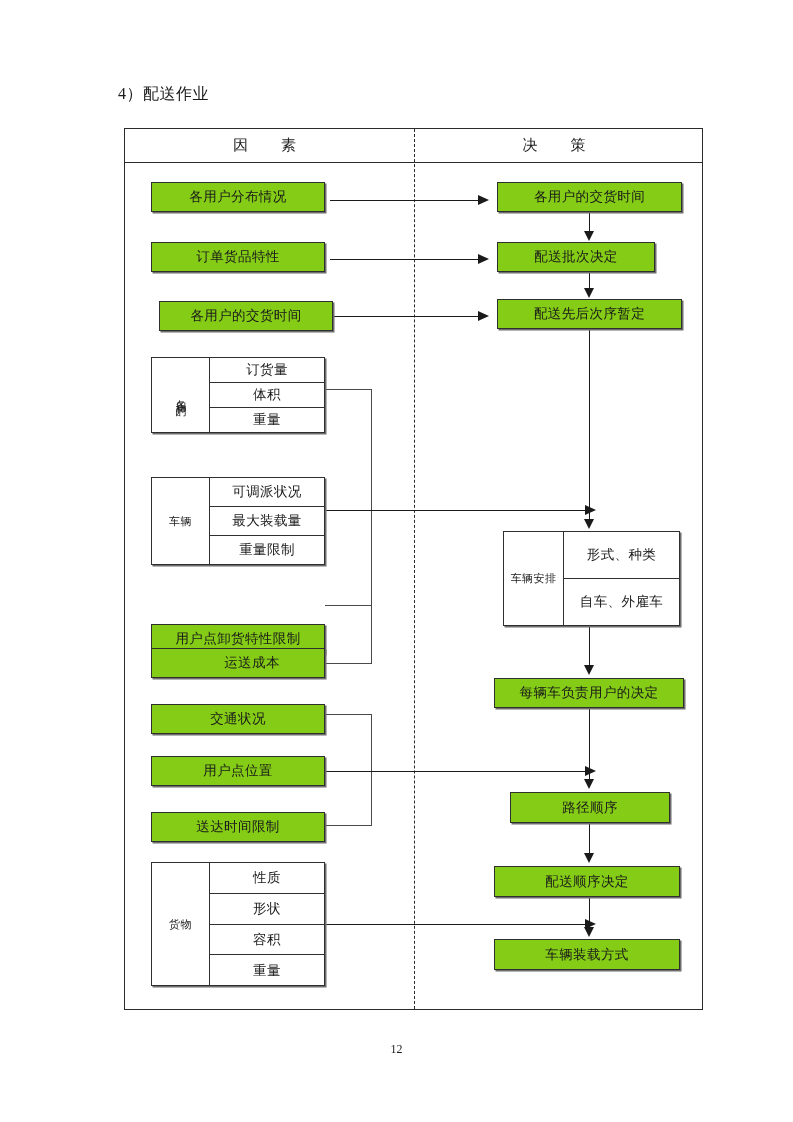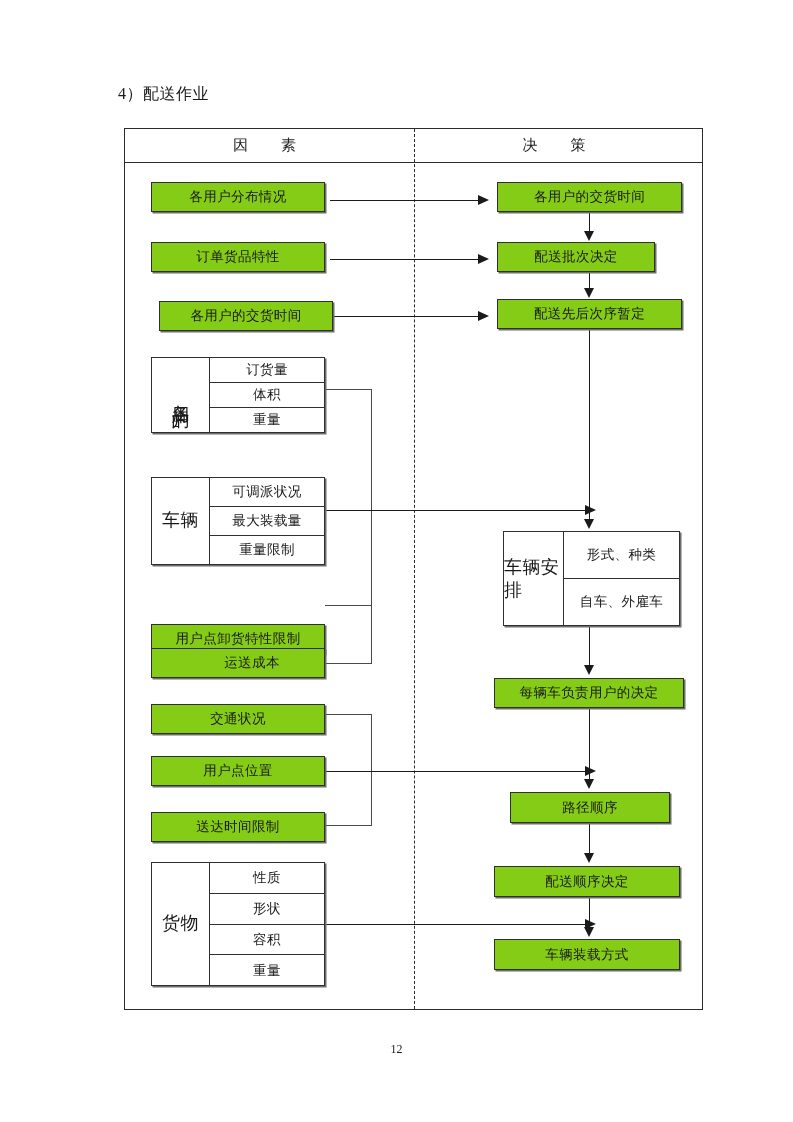--- a/index.html
+++ b/index.html
@@ -101,21 +101,21 @@
     flex-direction: row;
     z-index: 4;
     box-shadow: 1.5px 1.5px 0 #6d6d6d;
   }
   .split-left {
     box-sizing: border-box;
     border-right: 1.3px solid #2f2f2f;
     display: flex;
     align-items: center;
     justify-content: center;
-    font-size: 18px;
+    font-size: 11px;
     letter-spacing: 0.4px;
     text-align: left;
     line-height: 1.18;
   }
   .split-left.vertical {
     writing-mode: vertical-rl;
     text-orientation: upright;
     letter-spacing: 2px;
     line-height: 1;
   }

